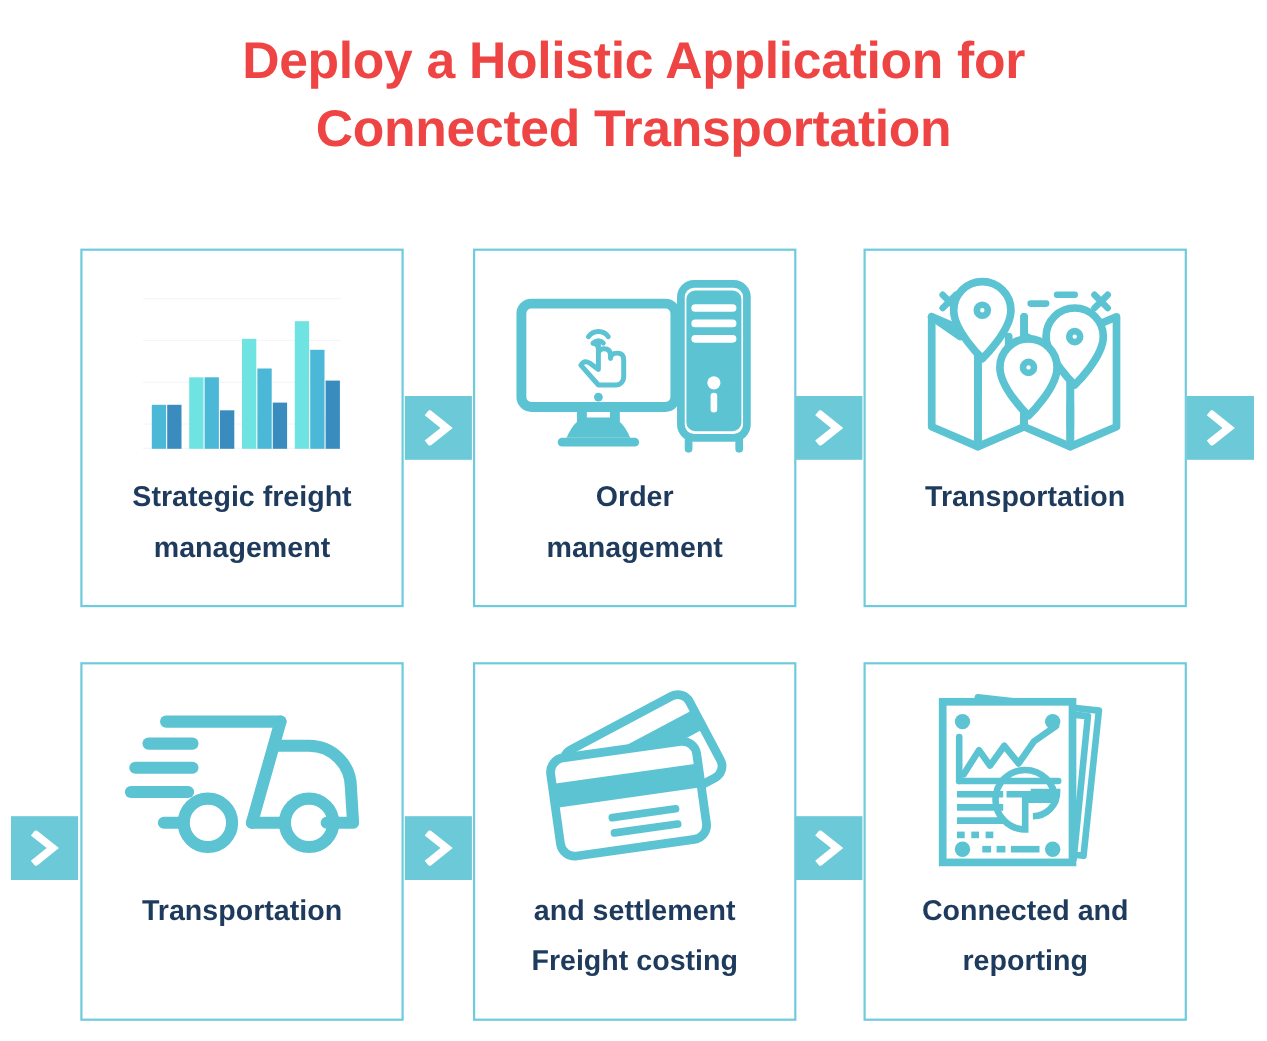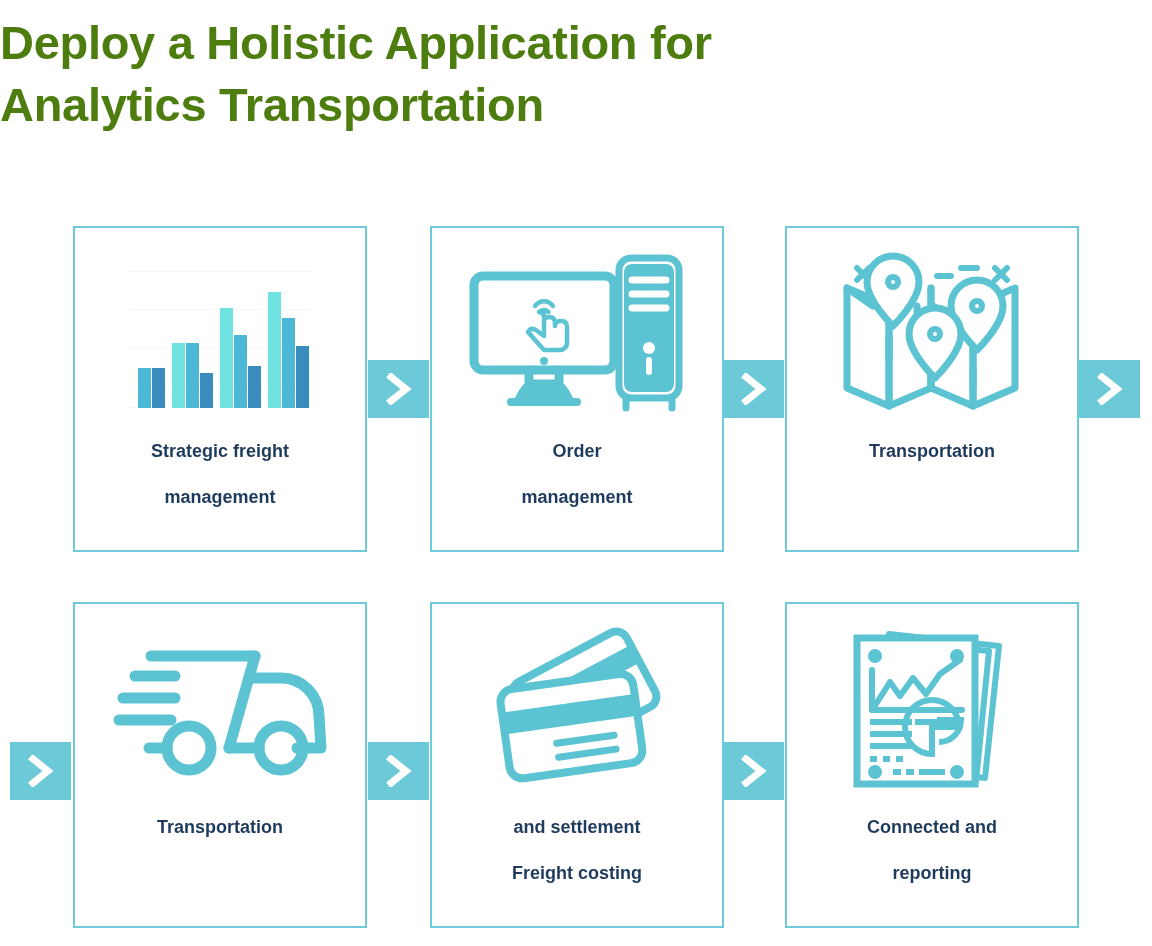--- a/index.html
+++ b/index.html
@@ -12,23 +12,24 @@
     height: 946px;
     font-family: "Liberation Sans", sans-serif;
     overflow: hidden;
     position: relative;
   }
 
   
   #page-title {
     position: absolute;
     left: 0;
-    top: 12px;
+    top: 24px;
     width: 1152px;
-    color: #4d7c0f;
+    text-align: center;
+    color: #ef4444;
     font-size: 47px;
     font-weight: bold;
     line-height: 62px;
     letter-spacing: -0.3px;
   }
   #page-title .ttl-line { display: block; }
 
   
   #flow-grid {
     position: absolute;
@@ -58,21 +59,21 @@
     height: 200px;
     width: 100%;
     display: flex;
     align-items: center;
     justify-content: center;
     padding-top: 4px;
     box-sizing: border-box;
   }
   .card-label {
     color: #1E3A5C;
-    font-size: 18px;
+    font-size: 26px;
     font-weight: bold;
     line-height: 46px;
     text-align: center;
     width: 100%;
     padding: 0 6px;
     box-sizing: border-box;
   }
 
   
   .flow-arrow {
@@ -97,21 +98,21 @@
   .barchart .gline {
     position: absolute; left: 0; width: 180px; height: 1px; background: #F2F6F7;
   }
   .barchart .bar { position: absolute; bottom: 0; }
 </style>
 </head>
 <body>
 
 <div id="page-title">
   <span class="ttl-line">Deploy a Holistic Application for</span>
-  <span class="ttl-line">Analytics Transportation</span>
+  <span class="ttl-line">Connected Transportation</span>
 </div>
 
 <div id="flow-grid">
 
   <div class="flow-card card-r1 col-1">
     <div class="card-icon">
       <div class="barchart">
         <div class="gline" style="top:18px;"></div>
         <div class="gline" style="top:56px;"></div>
         <div class="gline" style="top:94px;"></div>

